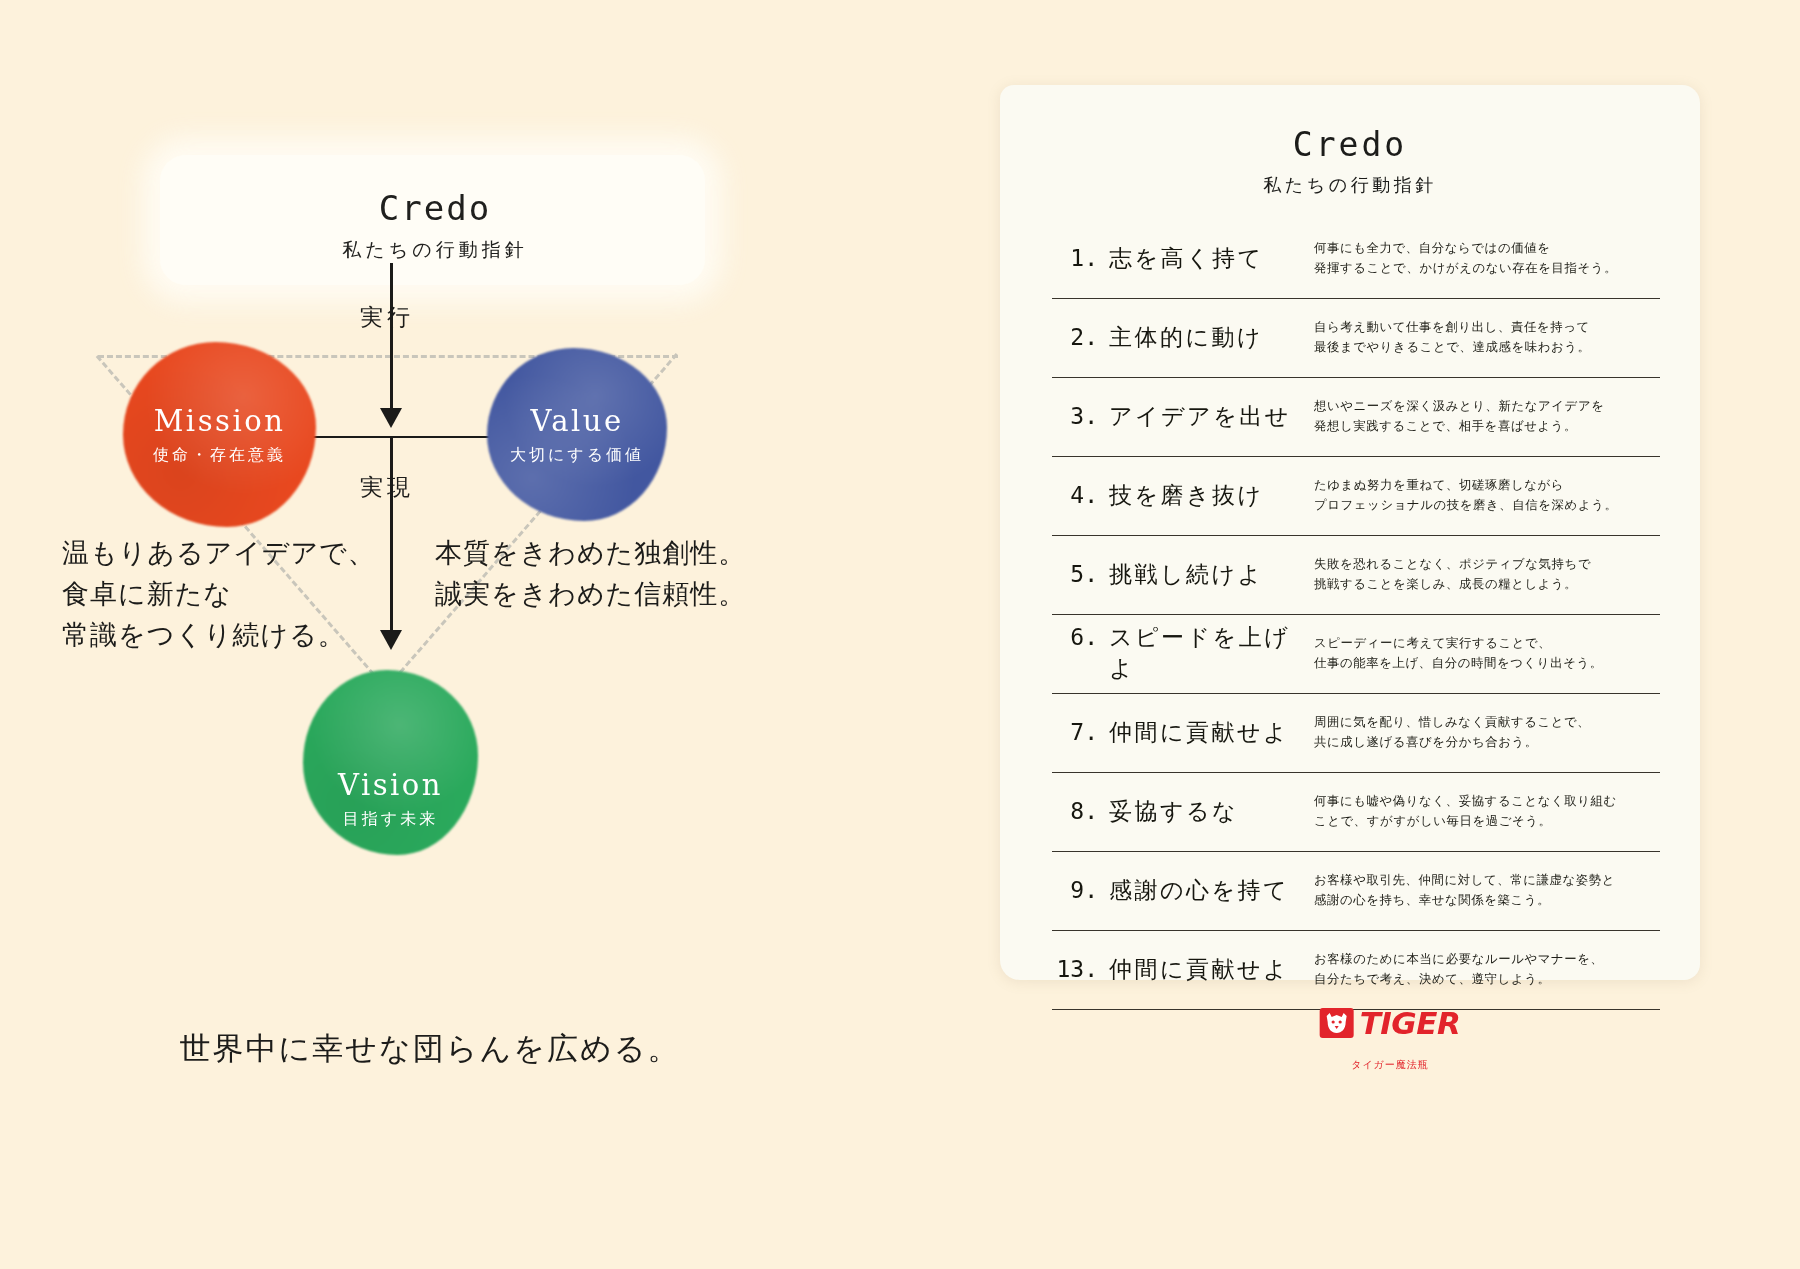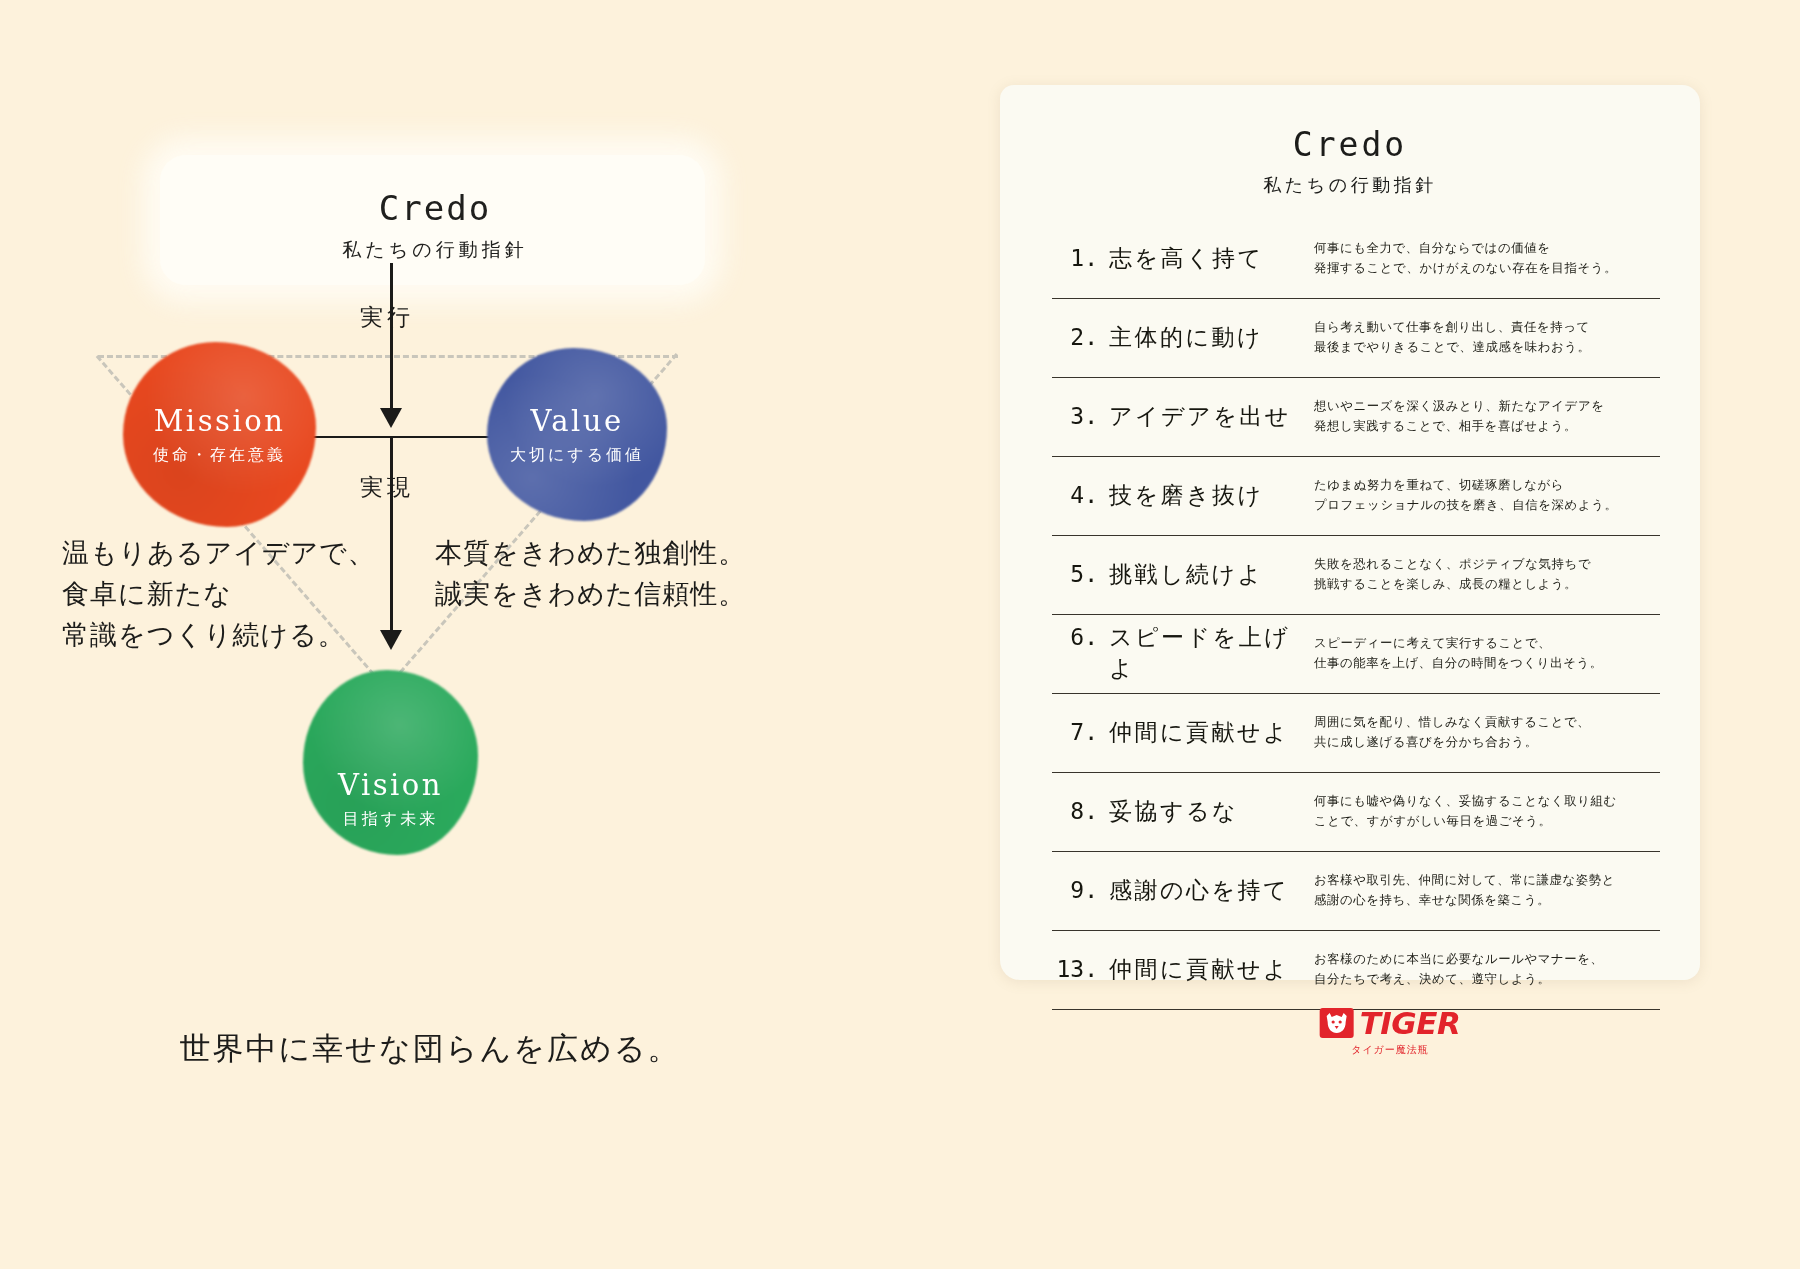--- a/index.html
+++ b/index.html
@@ -254,20 +254,21 @@
 
   
   .logo {
     position: absolute;
     left: 50%;
     transform: translateX(-50%);
     top: 1005px;
     display: flex;
     flex-direction: column;
     align-items: center;
+    gap: 15px;
   }
   .logo-row {
     display: flex;
     align-items: center;
   }
   .logo-mark {
     width: 34px;
     height: 30px;
     background: #e2242b;
     border-radius: 3px;

